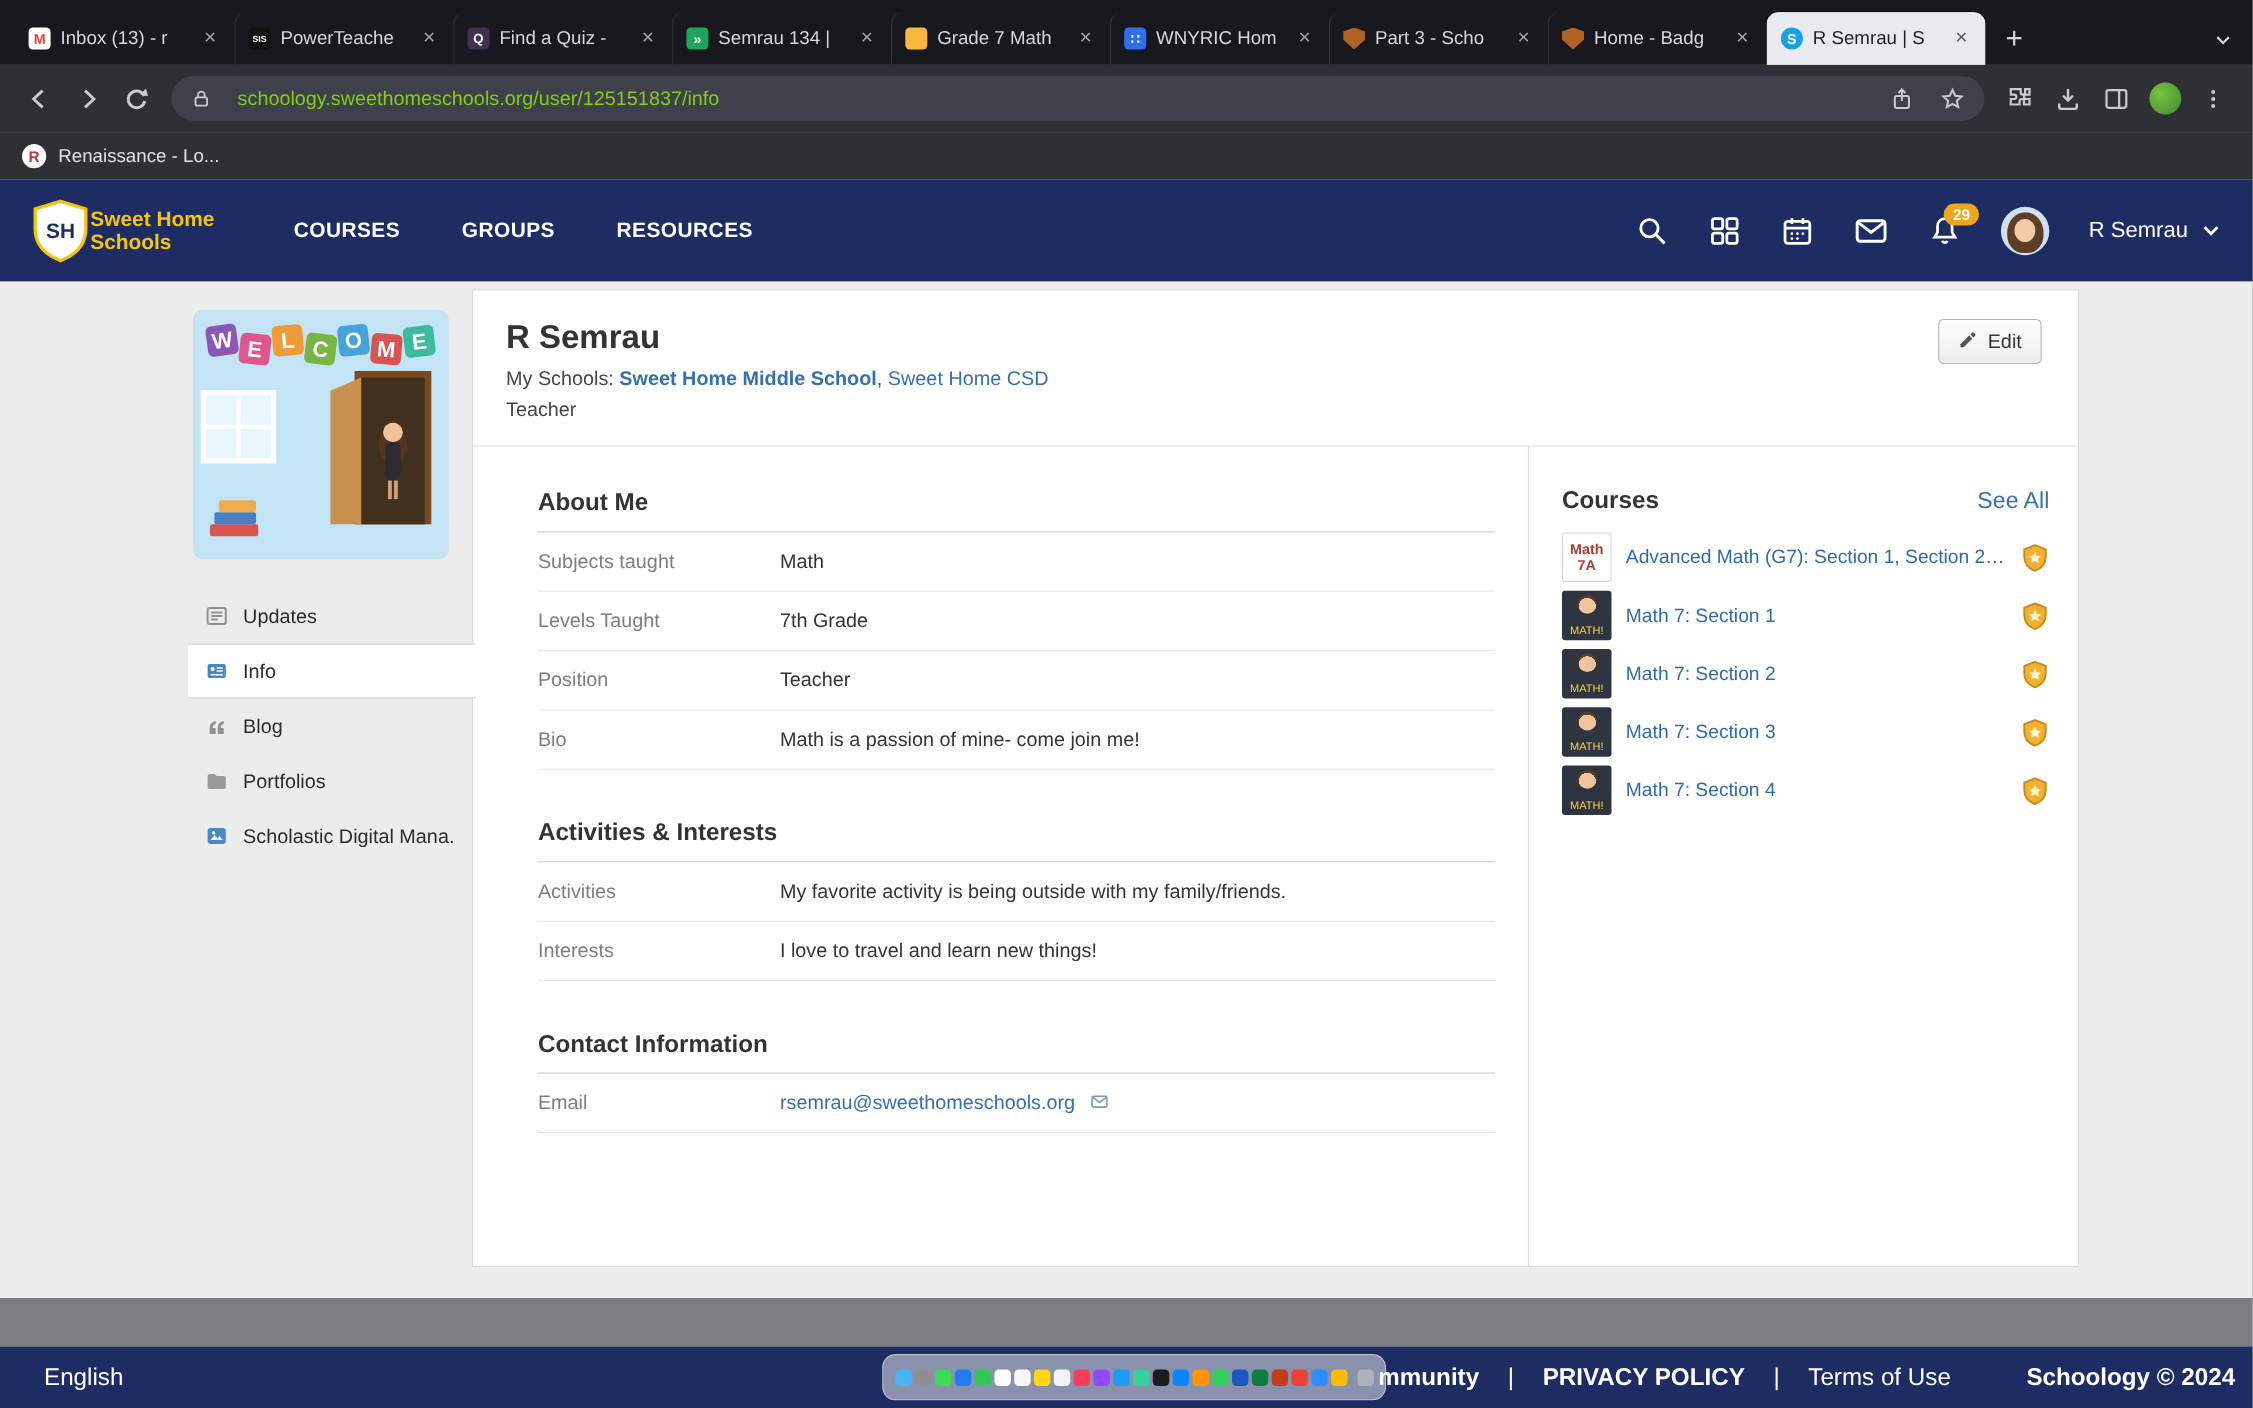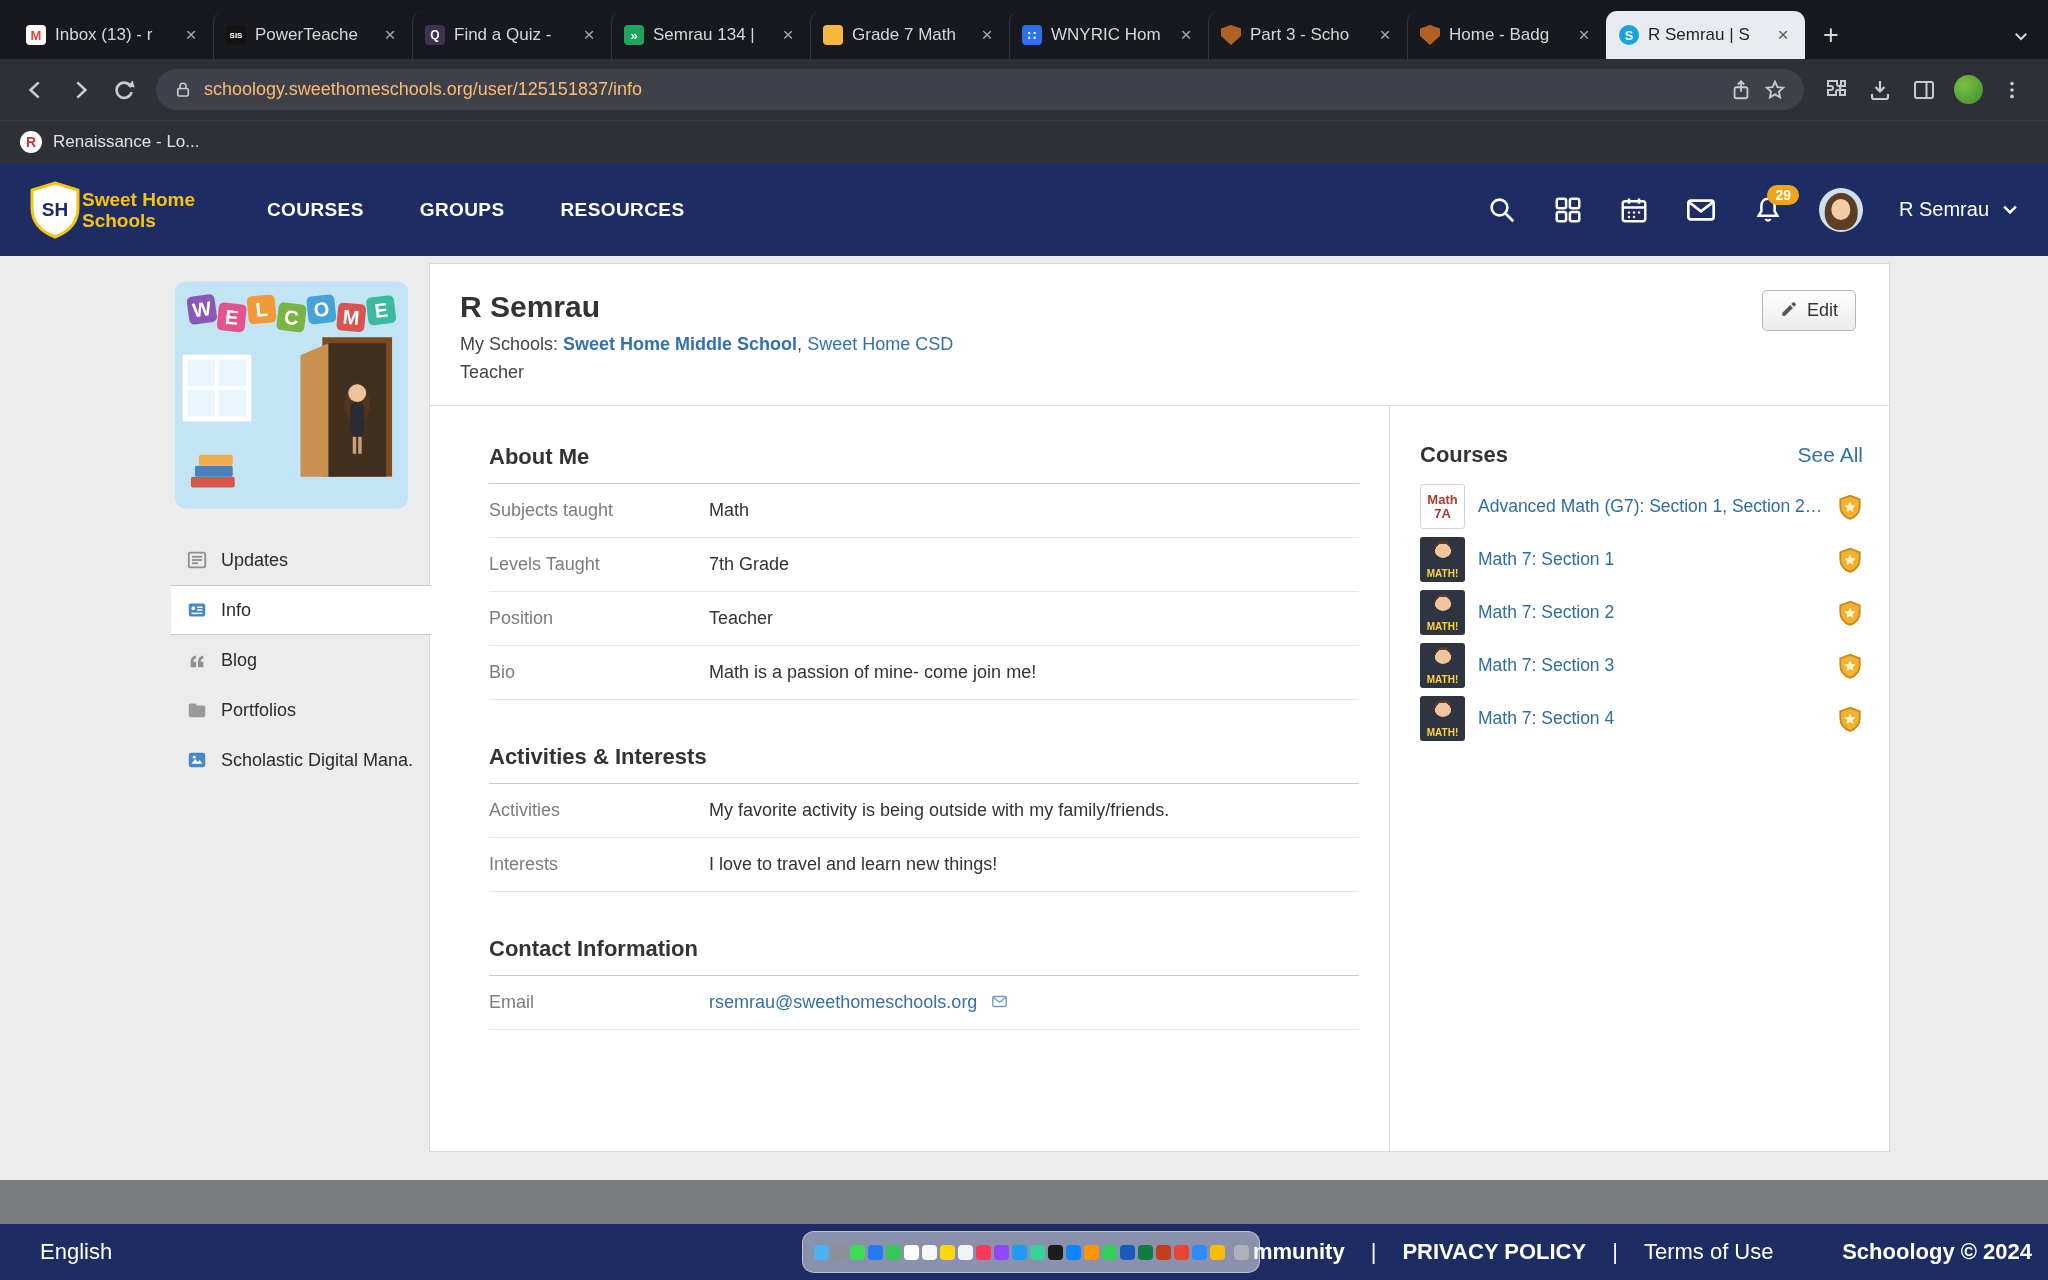--- a/index.html
+++ b/index.html
@@ -21,21 +21,21 @@
   .fav-folder{background:#f6b73c}
   .fav-grid{background:#2f6fed;color:#fff;font-size:13px}
   .fav-shield{background:#b06224;border-radius:0;clip-path:polygon(50% 0,100% 18%,100% 55%,50% 100%,0 55%,0 18%)}
   .fav-schoology{background:#17a3e0;color:#fff;border-radius:50%;font-size:13px}
   .newtab{width:36px;height:36px;margin:0 0 6px 8px;color:#d5d7db;font-size:27px;display:flex;align-items:center;justify-content:center;border-radius:50%}
   .tabsearch{margin-left:auto;margin-bottom:14px;display:flex}
 
   
   .toolbar{height:61px;background:#2e3036;display:flex;align-items:center;padding:0 16px;gap:4px;flex:none}
   .tbtn{width:40px;height:40px;border-radius:50%;display:flex;align-items:center;justify-content:center;flex:none}
-  .omnibox{flex:1;height:41px;background:#3e4149;border-radius:21px;display:flex;align-items:center;padding:17px 18px;margin:0 8px;gap:12px;color:#fdba74;font-size:18px;min-width:0}
+  .omnibox{flex:1;height:41px;background:#3e4149;border-radius:21px;display:flex;align-items:center;padding:17px 18px;margin:0 8px;gap:24px;color:#84cc16;font-size:18px;min-width:0}
   .url{flex:1;white-space:nowrap;overflow:hidden}
   .avatar-sm{width:29px;height:29px;border-radius:50%;background:radial-gradient(circle at 35% 35%,#7ac143,#3c8d2f);flex:none}
 
   
   .bookmarks{height:43px;background:#2e3036;border-top:1px solid #3b3d44;display:flex;align-items:center;padding:0 20px;gap:11px;color:#dfe1e5;font-size:17px;flex:none}
   .bm-fav{width:22px;height:22px;border-radius:50%;background:#fff;color:#c23b3b;font-weight:bold;font-size:14px;display:flex;align-items:center;justify-content:center;flex:none}
 
   
   .appheader{height:93px;background:#1e2c64;display:flex;align-items:center;padding:0 28px;flex:none;color:#fff}
   .brand{display:flex;align-items:center;}
@@ -80,21 +80,21 @@
   .fval{color:#333}
   .fval a{color:#3470b0;text-decoration:none}
   .mailic{margin-left:9px;vertical-align:-2px}
 
   .courses-head{display:flex;align-items:baseline;margin-bottom:12px}
   .courses-head h3{font-size:22px;color:#333;font-weight:bold}
   .seeall{margin-left:auto;font-size:21px;color:#3470b0;text-decoration:none}
   .crow{display:flex;align-items:center;gap:13px;padding:4px 0}
   .cthumb{width:45px;height:45px;border-radius:3px;flex:none}
   .cthumb.t-text{background:#fff;border:1px solid #d5d5d5;color:#b03a2e;font-weight:bold;font-size:13px;line-height:1.05;display:flex;align-items:center;justify-content:center;text-align:center}
-  .cthumb.t-img{background:#2e3440;position:relative;display:flex;align-items:flex-end;justify-content:center;color:#ffd23f;font-size:10px;font-weight:bold;padding-bottom:3px}
+  .cthumb.t-img{background:#2e3440;position:relative;display:flex;align-items:flex-end;justify-content:center;color:#ffd23f;font-size:10px;font-weight:normal;padding-bottom:3px}
   .cthumb.t-img::before{content:"";position:absolute;top:4px;left:50%;transform:translateX(-50%);width:17px;height:17px;border-radius:50%;background:radial-gradient(circle at 50% 62%,#f0c49d 0 58%,#5d3d26 59%)}
   .clabel{flex:1;font-size:17.5px;color:#2e6da4;white-space:nowrap;overflow:hidden;text-overflow:ellipsis;text-decoration:none}
   .cbadge{flex:none;display:flex}
 
   
   .grayband{position:absolute;left:0;right:0;bottom:56px;height:44px;background:#7b7d81}
   .sfooter{position:absolute;left:0;right:0;bottom:0;height:56px;background:#1e2c64;color:#fff;font-size:22px}
   .lang{position:absolute;left:40px;top:50%;transform:translateY(-50%)}
   .flinks{position:absolute;left:1253px;top:50%;transform:translateY(-50%);display:flex;gap:26px;align-items:center;white-space:nowrap}
   .flinks a{color:#fff;text-decoration:none}

